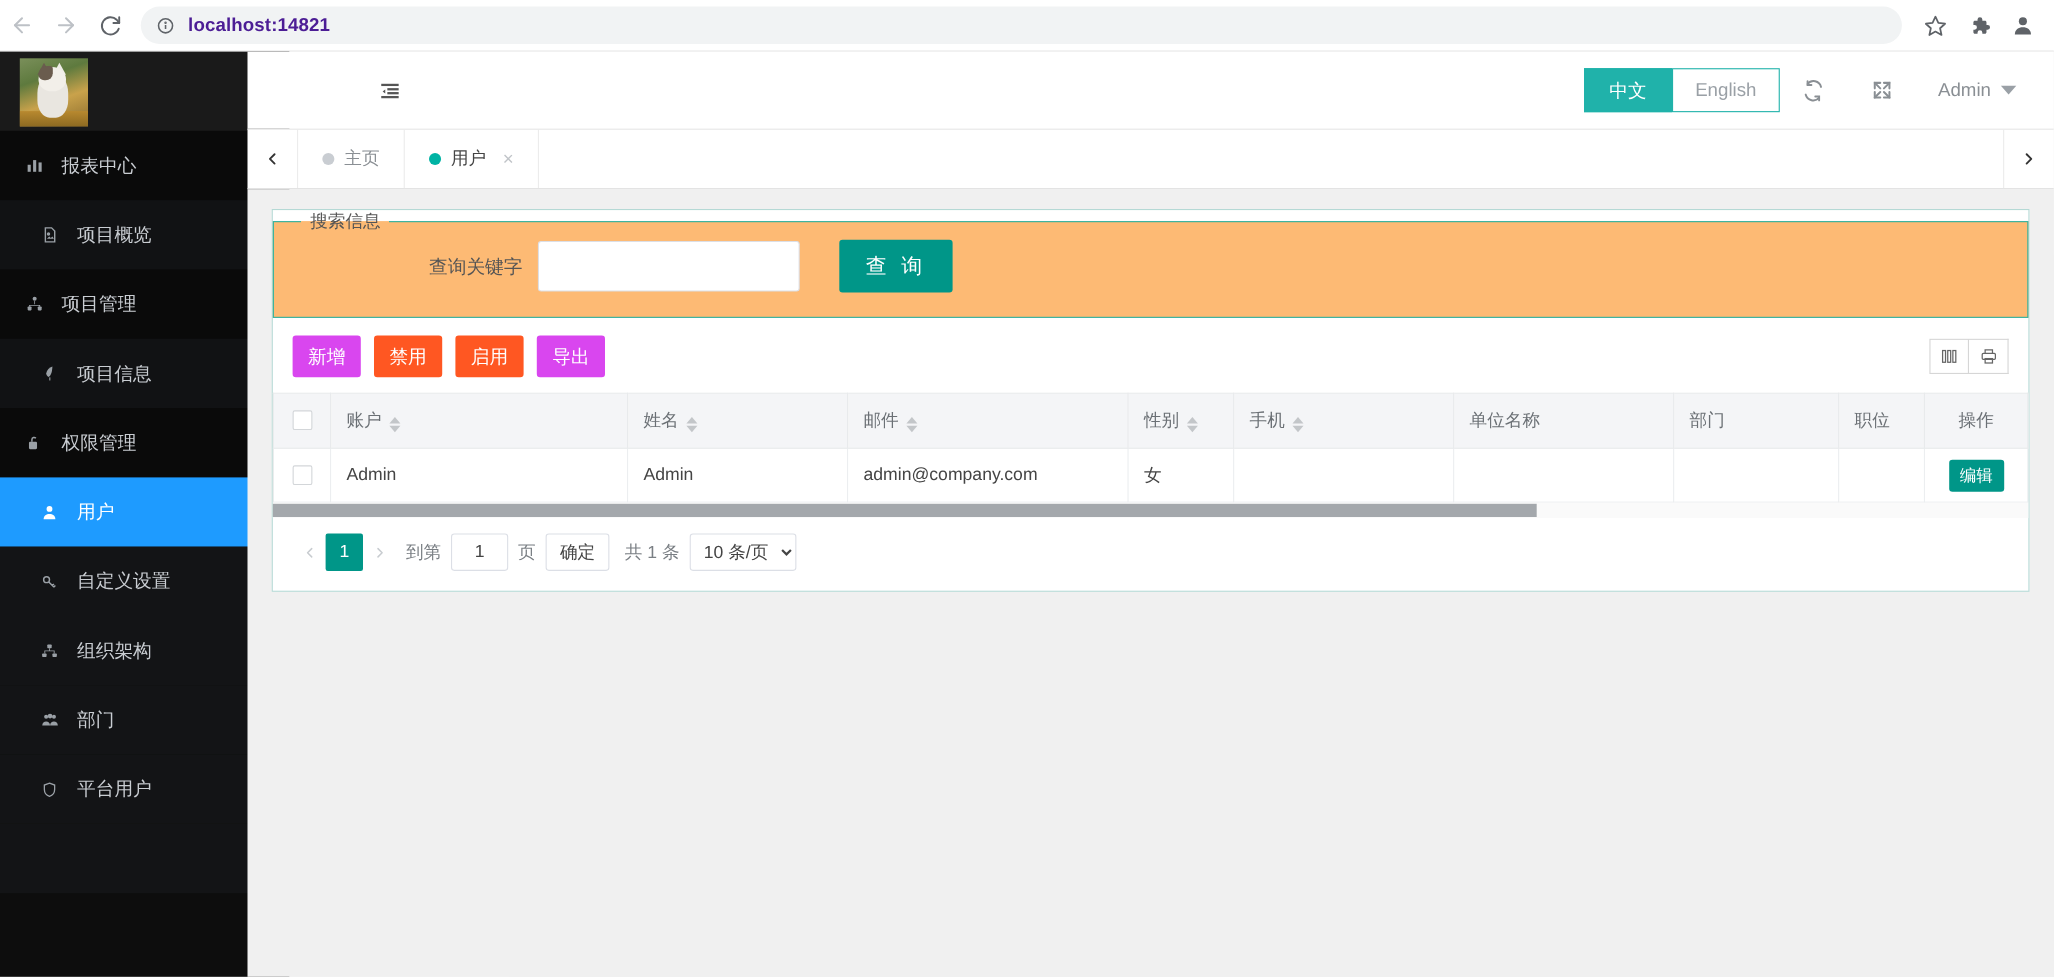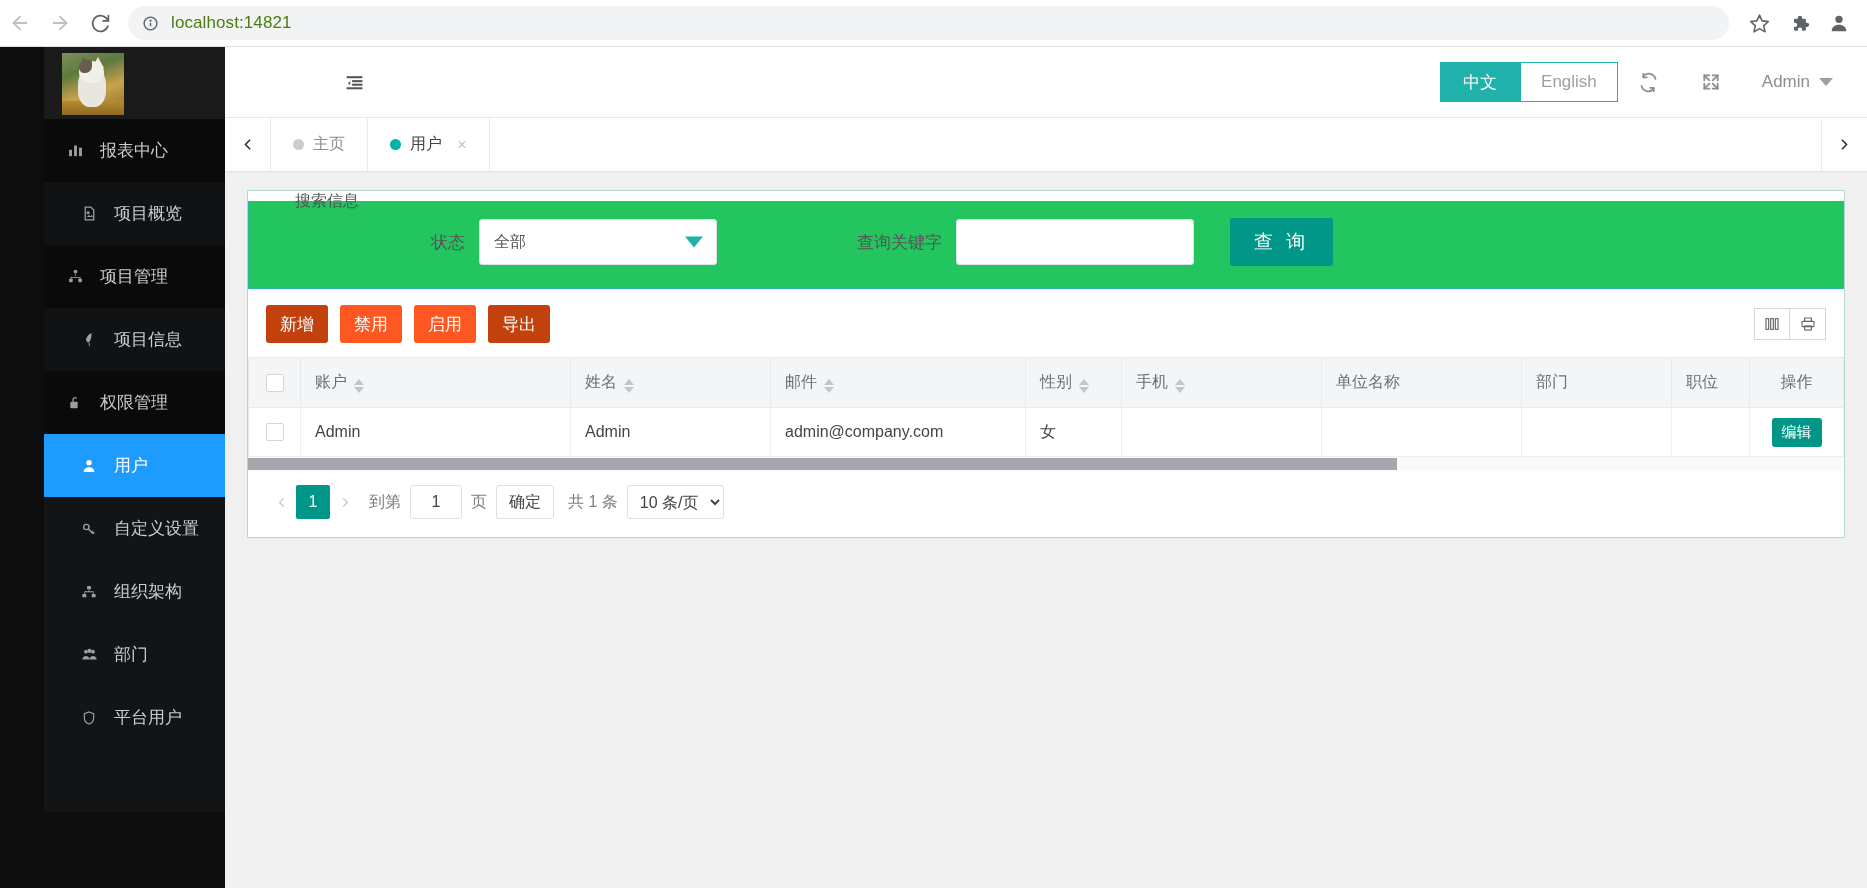--- a/index.html
+++ b/index.html
@@ -26,36 +26,36 @@
   }
   .nav-btn svg { display: block; }
   .nav-btn.disabled { color: #bdc1c6; }
   .omnibox {
     flex: 1; height: 34px; margin: 0 12px 0 8px;
     background: #f1f3f4; border-radius: 17px;
     display: flex; align-items: center; padding: 0 14px;
   }
   .omnibox .info-icon { color: #5f6368; display:flex; align-items:center; margin-right: 12px; }
   .url-text {
-    font-size: 17px; color: #4d7c0f; letter-spacing: 0.1px;
-    white-space: nowrap; overflow: hidden;
+    font-size: 17px; color: #4c1d95; letter-spacing: 0.1px;
+    white-space: nowrap; overflow: hidden; font-weight: bold;
   }
   .omni-right { display: flex; align-items: center; gap: 4px; padding-right: 10px; }
   .icon-btn {
     width: 36px; height: 36px; display: flex; align-items: center; justify-content: center;
     color: #5f6368;
   }
 
   
   .app { position: absolute; top: 47px; left: 0; width: 1867px; height: 841px; background: #f0f0f0; }
 
   
   .sidebar {
     position: absolute; top: 0; left: 0; width: 263px; height: 841px;
-    background: #0d0d0d; overflow: hidden; padding-left: 44px;
+    background: #0d0d0d; overflow: hidden;
   }
   .avatar-wrap { height: 72px; padding: 6px 0 0 18px; background: #1a1a1a; }
   .avatar {
     width: 62px; height: 62px; overflow: hidden; position: relative;
     background: linear-gradient(160deg,#7a8f5a 0%, #5e7a3e 30%, #c9a24b 60%, #8a6b2c 100%);
   }
   .avatar .cat-body {
     position: absolute; left: 16px; top: 14px; width: 28px; height: 40px;
     background: #e9e6e0; border-radius: 44% 44% 40% 40%;
   }
@@ -146,22 +146,22 @@
   .tab .dot { width: 11px; height: 11px; border-radius: 50%; background: #c9cdd2; }
   .tab.active { color: #444; }
   .tab.active .dot { background: #00b3a4; }
   .tab .close { color: #c0c4c8; font-size: 17px; margin-left: 6px; }
 
   
   .content { position: absolute; top: 125px; left: 225px; width: 1642px; height: 716px; background: #f0f0f0; padding: 18px 22px 0 22px; }
   .panel { background: #ffffff; border: 1px solid #b5d9d5; }
 
   fieldset.search-box {
-    margin: 0; border: 1px solid #2bb3a3; padding: 0 0 22px 14px;
-    background: #22c55e;
+    margin: 0; border: 1px solid #2bb3a3; padding: 0 0 22px 1px;
+    background: #fdba74;
   }
   fieldset.search-box legend {
     margin-left: 24px; padding: 0 8px; font-size: 16px; color: #555;
   }
   .search-row { display: flex; align-items: center; padding: 6px 0 0 0; }
   .field { display: flex; align-items: center; }
   .field .lbl { font-size: 17px; color: #555; white-space: nowrap; }
   .txt-input {
     height: 46px; border: 1px solid #dcdfe6; border-radius: 3px; background: #fff;
     font-size: 16px; color: #444; padding: 0 12px; outline: none;
@@ -179,21 +179,21 @@
   .btn-search {
     background: #009688; color: #fff; font-size: 19px; letter-spacing: 4px;
     height: 48px; padding: 0 24px; border: none; border-radius: 3px;
   }
 
   .toolbar { display: flex; align-items: center; padding: 16px 18px 14px 18px; }
   .tb-btn {
     height: 38px; padding: 0 14px; border: none; border-radius: 3px;
     color: #fff; font-size: 17px; margin-right: 12px;
   }
-  .tb-btn.green { background: #c2410c; }
+  .tb-btn.green { background: #d946ef; }
   .tb-btn.orange { background: #ff5722; }
   .tb-right { margin-left: auto; display: flex; gap: 0; }
   .sq-icon {
     width: 36px; height: 32px; border: 1px solid #d6d6d6; background: #fff;
     display: flex; align-items: center; justify-content: center; color: #666;
   }
 
   table.grid { width: 100%; border-collapse: collapse; table-layout: fixed; }
   table.grid th {
     background: #f4f5f7; border: 1px solid #e8eaec; border-left: none;
@@ -482,29 +482,20 @@
         </svg>
     </div>
   </div>
 
   <div class="content">
     <div class="panel">
 
       <fieldset class="search-box">
         <legend>搜索信息</legend>
         <div class="search-row">
-          <div class="field" style="margin-left:168px;">
-            <span class="lbl">状态</span>
-            <div class="sel-wrap" style="margin-left:14px;">
-              <div class="sel-input" style="width:238px;">
-                <span>全部</span>
-              </div>
-              <span class="arrow"></span>
-            </div>
-          </div>
           <div class="field" style="margin-left:140px;">
             <span class="lbl">查询关键字</span>
             <input class="txt-input" style="width: 238px; margin-left: 14px;" type="text" value="">
           </div>
           <button class="btn-search" style="margin-left:36px;">查 询</button>
         </div>
       </fieldset>
 
       <div class="toolbar">
         <button class="tb-btn green">新增</button>

